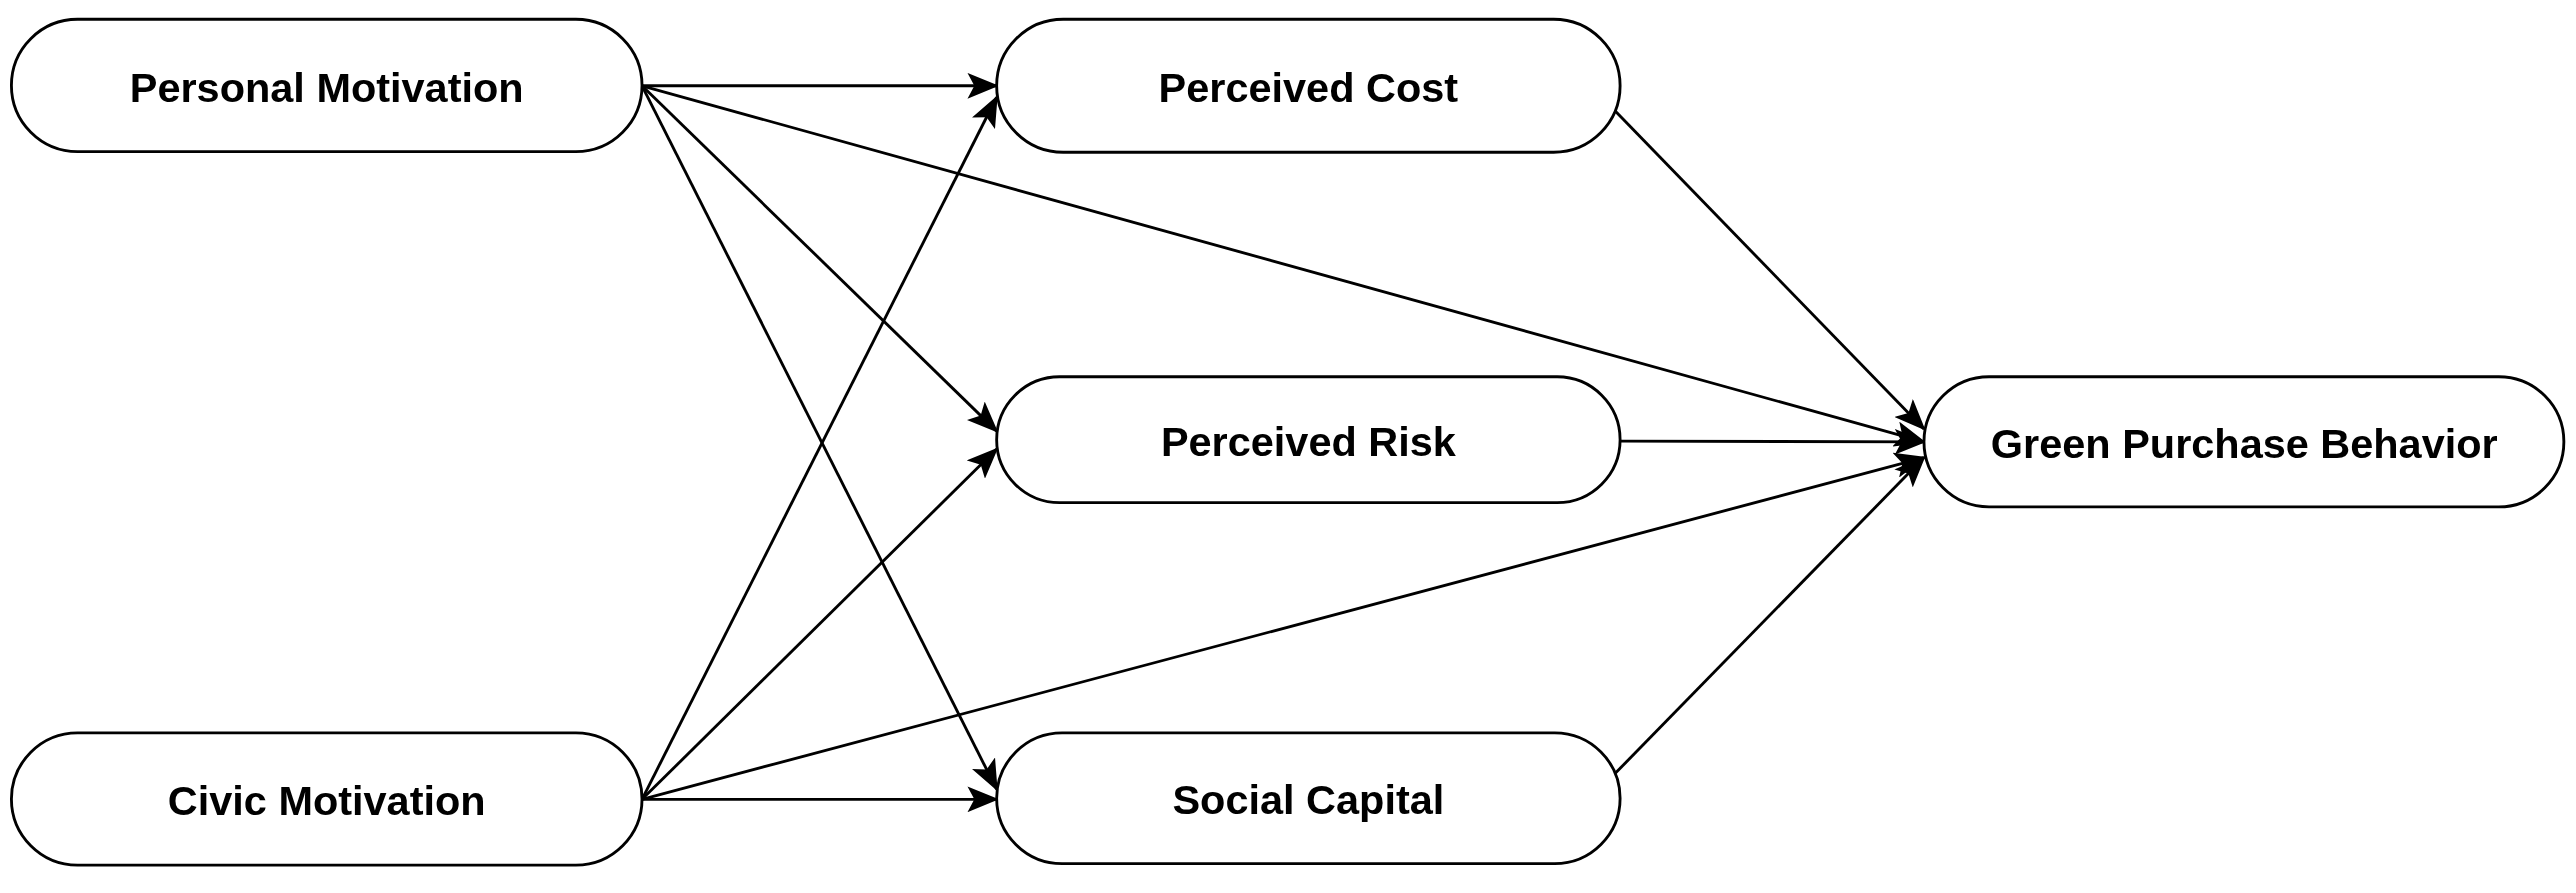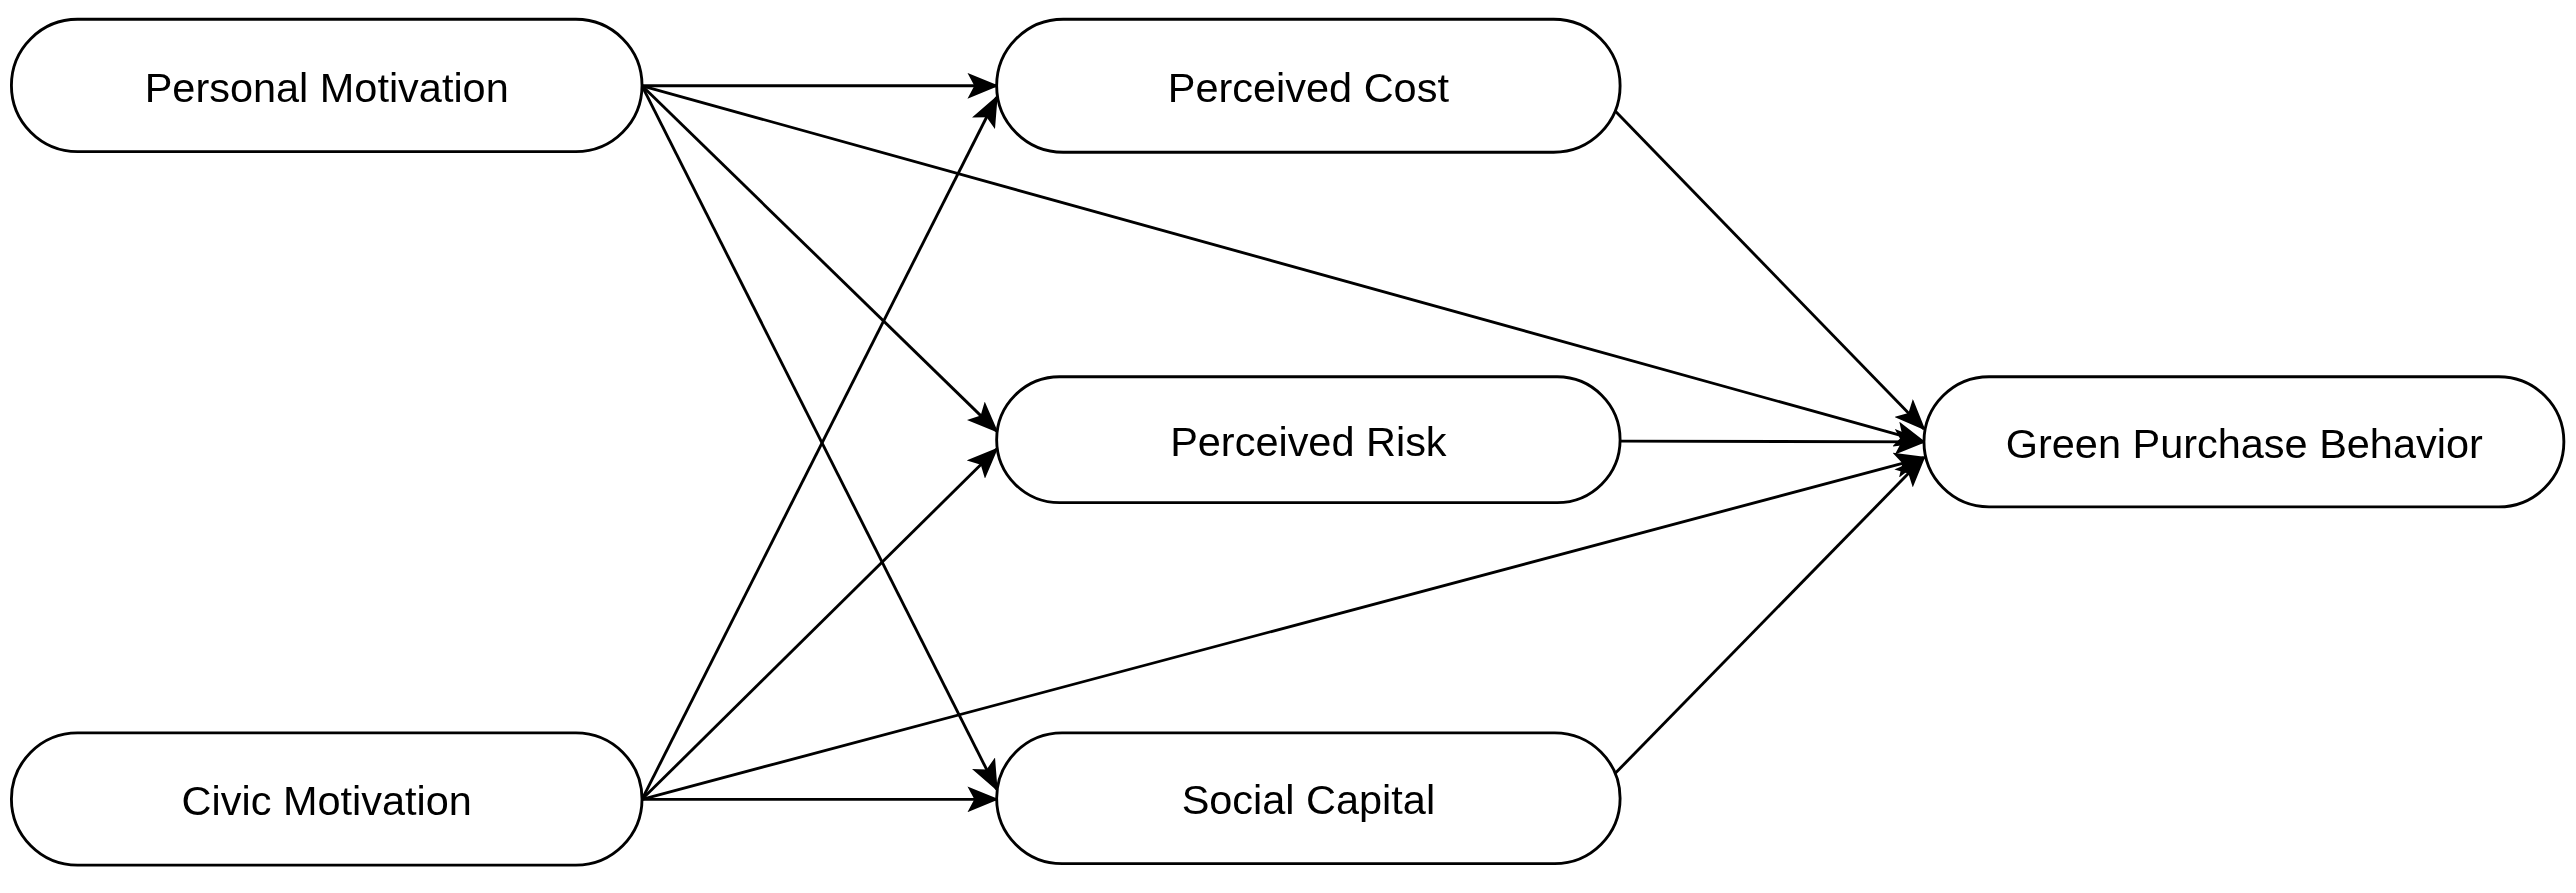--- a/index.html
+++ b/index.html
@@ -10,20 +10,21 @@
   }
   body {
     font-family: "Liberation Sans", sans-serif;
   }
   #canvas {
     position: relative;
     width: 2576px;
     height: 893px;
     background: #ffffff;
     overflow: hidden;
+    font-weight: bold;
   }
   #diagram-svg {
     position: absolute;
     left: 0;
     top: 0;
     width: 2576px;
     height: 893px;
   }
   .node-shape {
     fill: #ffffff;

